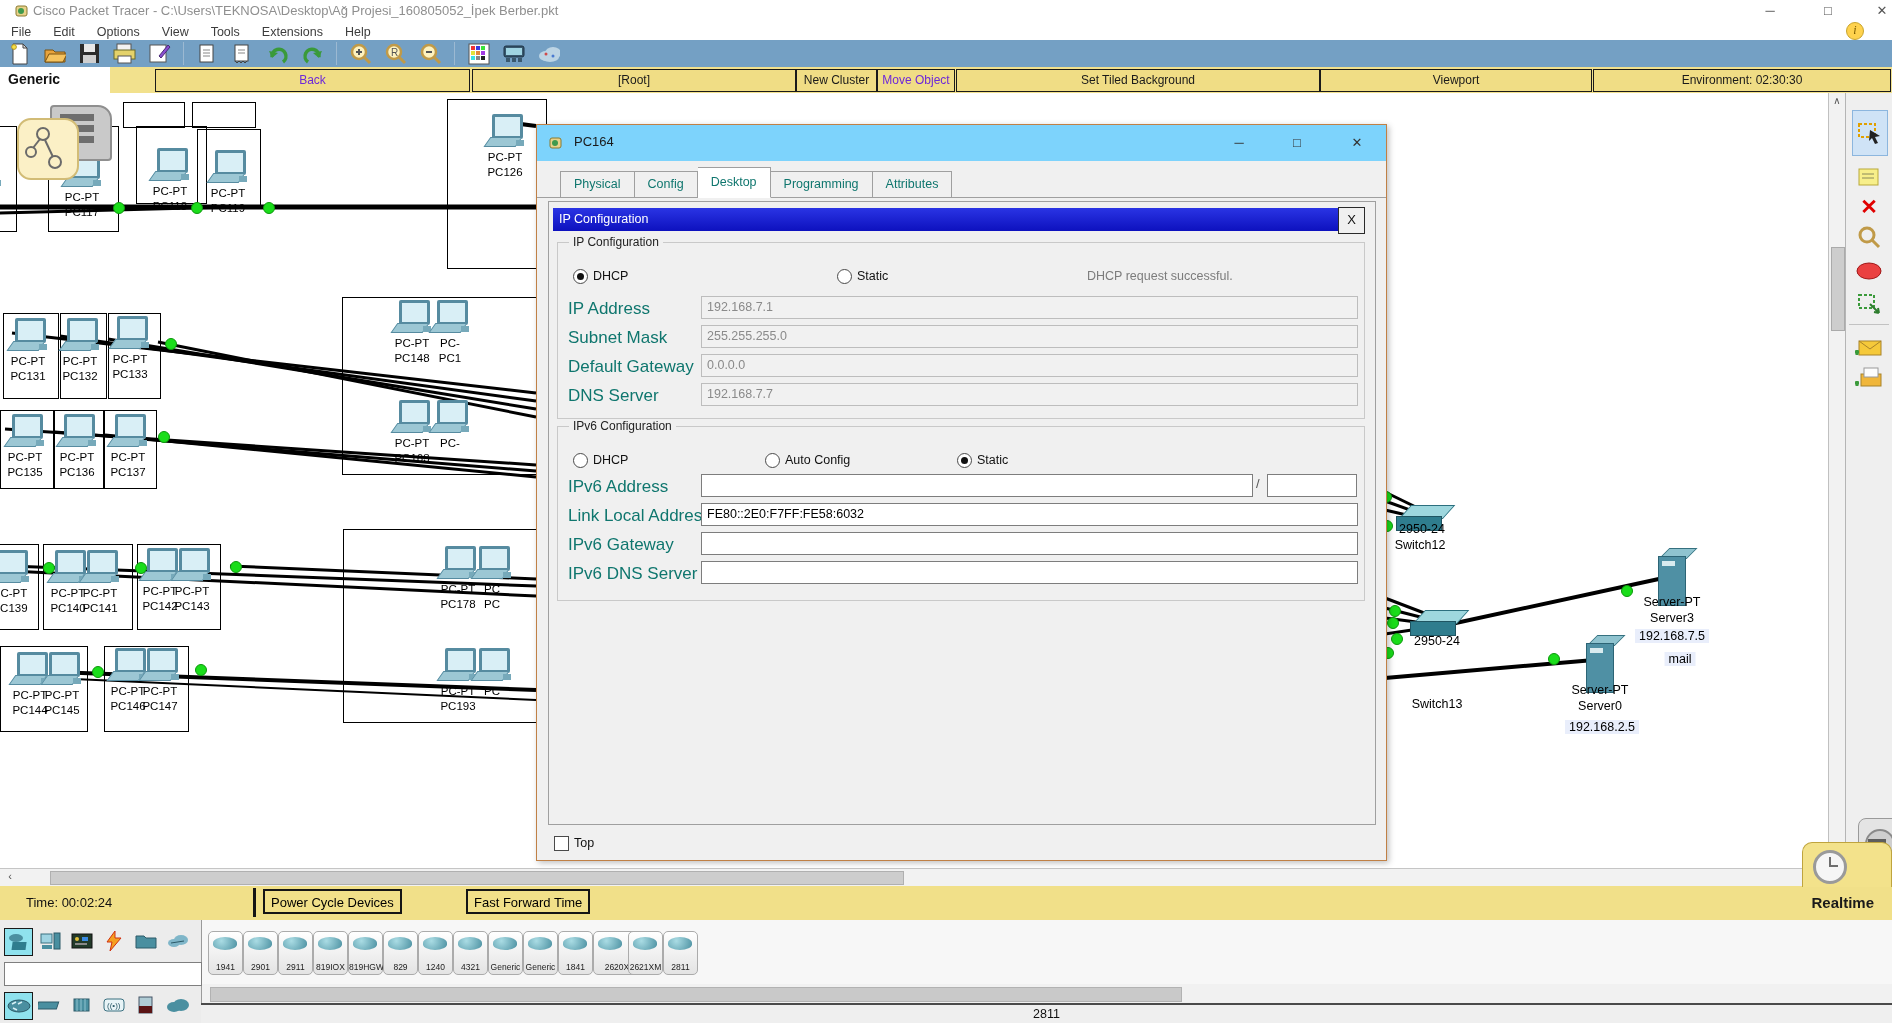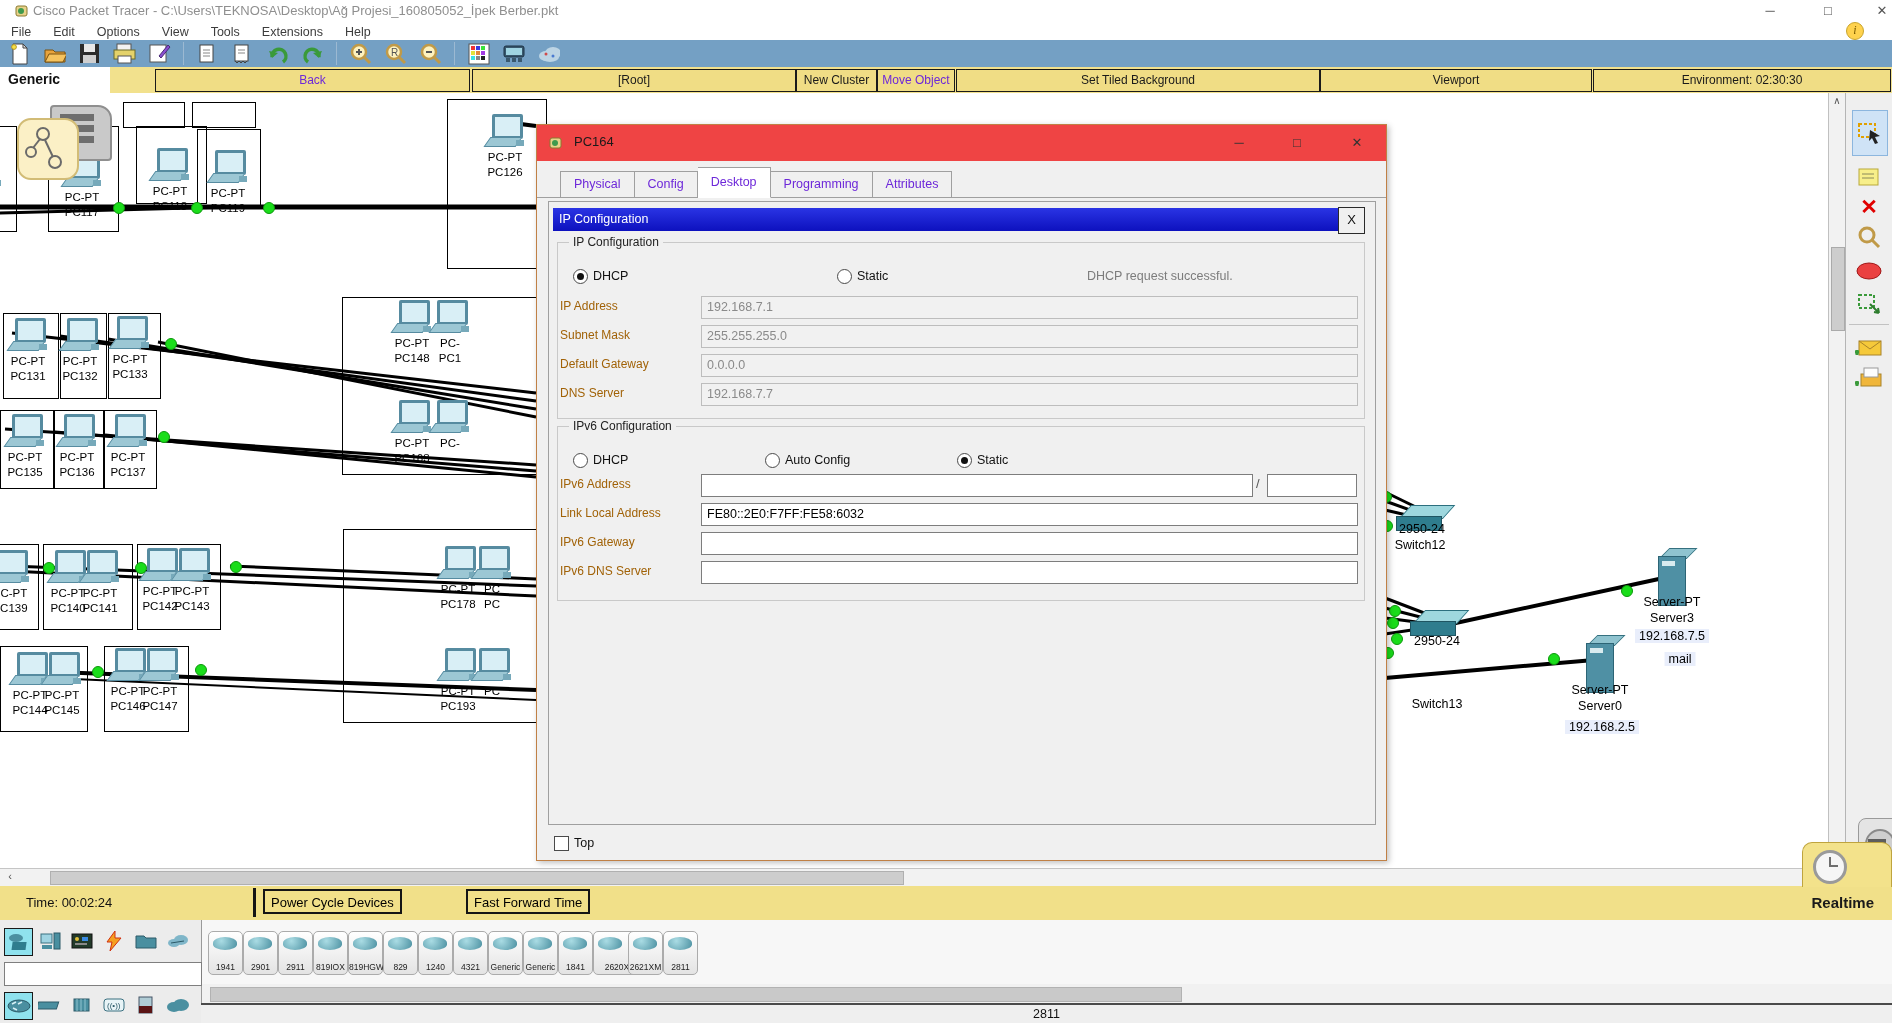--- a/index.html
+++ b/index.html
@@ -84,39 +84,39 @@
   .dev .img{position:absolute;left:4px;top:5px;width:24px;height:13px;border-radius:50%/45%;background:radial-gradient(circle at 35% 30%,#aadce4,#4a8fa0);}
   .dev .lbl{position:absolute;left:0;bottom:2px;width:100%;text-align:center;font-size:8.5px;color:#222;}
   .stripscroll{position:absolute;left:202px;top:64px;width:1690px;height:19px;background:#f1f1f1;}
   .stripscroll .thumb{position:absolute;left:8px;top:3px;width:970px;height:13px;background:#c9c9c9;border:1px solid #b2b2b2;}
   .striparrow{position:absolute;left:202px;top:66px;font-size:13px;color:#444;}
   .palstatus{position:absolute;left:201px;top:83px;width:1691px;height:20px;background:#efefef;border-top:2px solid #4a4a4a;
              text-align:center;font-size:12.5px;color:#111;line-height:18px;}
   
   .dialog{position:absolute;left:536px;top:124px;width:849px;height:735px;background:#f0f0f0;
           border:1px solid #c08045;box-shadow:2px 2px 6px rgba(0,0,0,.25);z-index:10;}
-  .dlg-title{position:absolute;left:0;top:0;width:100%;height:36px;background:#ef4444;}
+  .dlg-title{position:absolute;left:0;top:0;width:100%;height:36px;background:#7dd3fc;}
   .dlg-title .txt{position:absolute;left:37px;top:9px;font-size:13px;color:#1a1a1a;}
   .dlg-btn{position:absolute;top:6px;width:34px;height:24px;text-align:center;font-size:13px;color:#333;line-height:24px;}
   .tabrow{position:absolute;left:23px;top:44px;height:29px;display:flex;align-items:flex-end;}
-  .tab{height:25px;line-height:25px;padding:0 13px;font-size:12.5px;background:#f0f0f0;border:1px solid #9f9f9f;border-left:none;color:#6d28d9;}
+  .tab{height:25px;line-height:25px;padding:0 13px;font-size:12.5px;background:#f0f0f0;border:1px solid #9f9f9f;border-left:none;color:#0f766e;}
   .tab:first-child{border-left:1px solid #9f9f9f;}
   .tab.active{height:29px;line-height:29px;background:#ffffff;border-bottom:1px solid #ffffff;position:relative;z-index:2;}
   .panel{position:absolute;left:11px;top:76px;width:826px;height:622px;background:#f0f0f0;border:1px solid #9f9f9f;}
   .bluebar{position:absolute;left:4px;top:6px;width:783px;height:23px;background:linear-gradient(#2a34e4,#0d11be);
            color:#fff;font-size:12.5px;line-height:23px;padding-left:6px;}
   .xbtn{position:absolute;left:789px;top:5px;width:25px;height:25px;background:#f0f0f0;border:1px solid #2a2a2a;
         text-align:center;font-size:13px;line-height:24px;color:#111;}
   .fs{position:absolute;border:1px solid #c9c9c9;}
   .fslegend{position:absolute;font-size:12px;color:#222;background:#f0f0f0;padding:0 4px;}
   .radio{position:absolute;width:13px;height:13px;border:1px solid #4a4a4a;border-radius:50%;background:#fff;}
   .radio.sel::after{content:"";position:absolute;left:3px;top:3px;width:7px;height:7px;border-radius:50%;background:#111;}
   .rlabel{position:absolute;font-size:12.5px;color:#111;}
   .fstatus{position:absolute;font-size:12.5px;color:#7c7c7c;}
-  .flabel{position:absolute;left:11px;font-size:12px;color:#a16207;}
+  .flabel{position:absolute;left:19px;font-size:17px;color:#0f766e;}
   .finput{position:absolute;left:152px;width:645px;height:19px;border:1px solid #7d7d7d;background:#fff;
           font-size:12.5px;color:#000;padding:1px 5px;line-height:19px;white-space:nowrap;overflow:hidden;}
   .finput.dis{background:#f1f1f1;border:1px solid #bdbdbd;color:#8a8a8a;}
   .slash{position:absolute;font-size:13px;color:#555;}
   .chk{position:absolute;width:13px;height:13px;border:1px solid #4a4a4a;background:#fff;}
   .chklabel{position:absolute;font-size:12.5px;color:#111;}
   svg{display:block;}
 </style>
 </head>
 <body>

